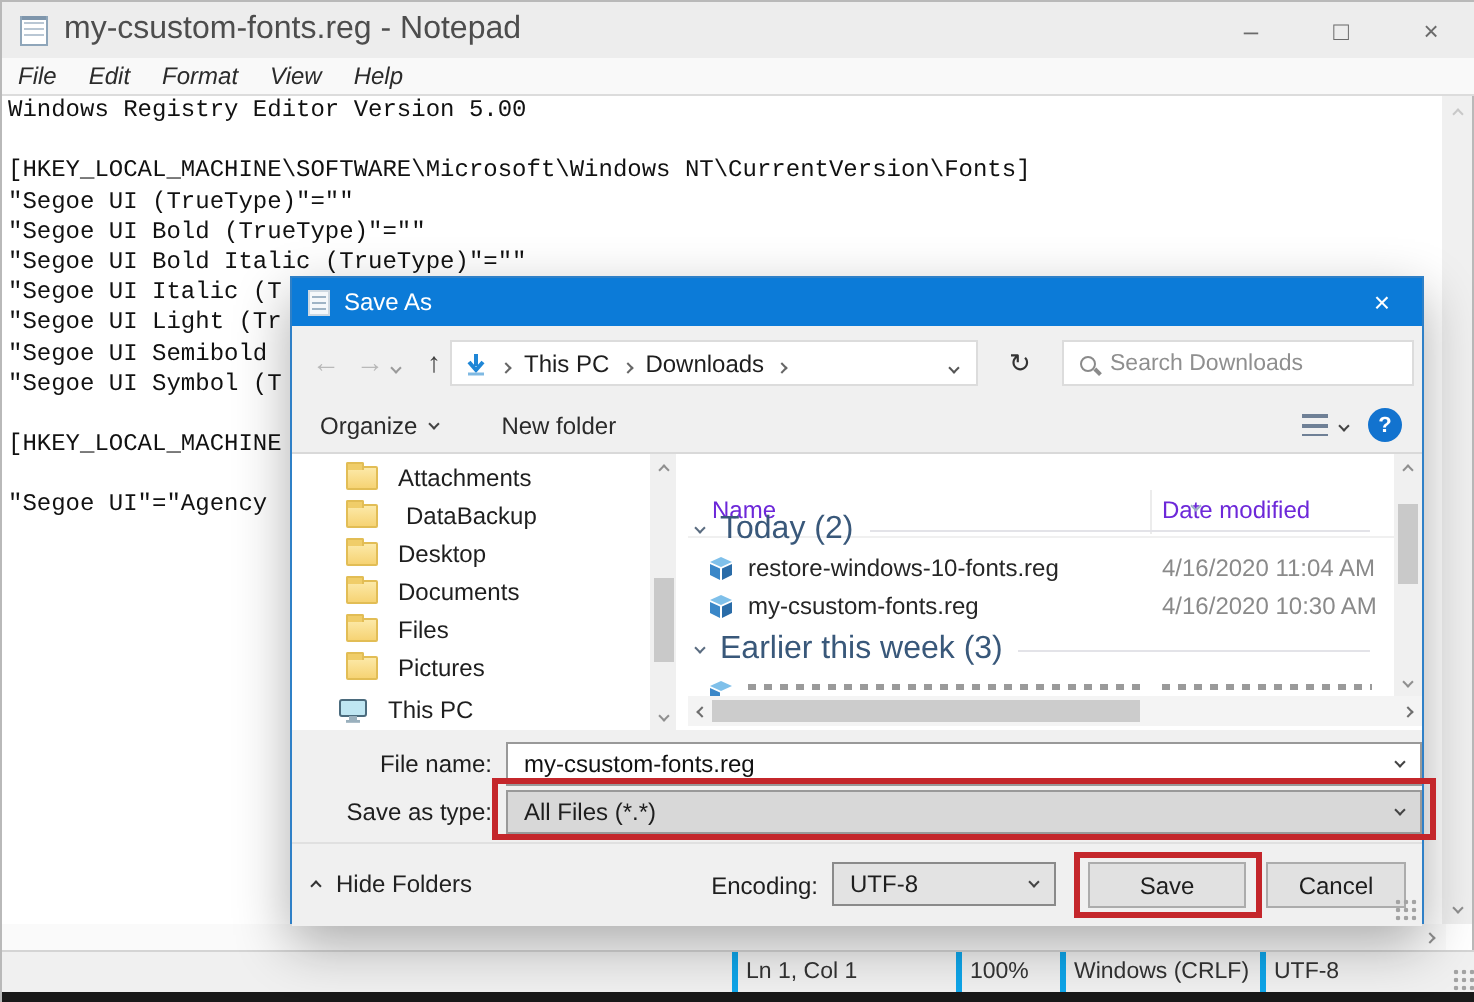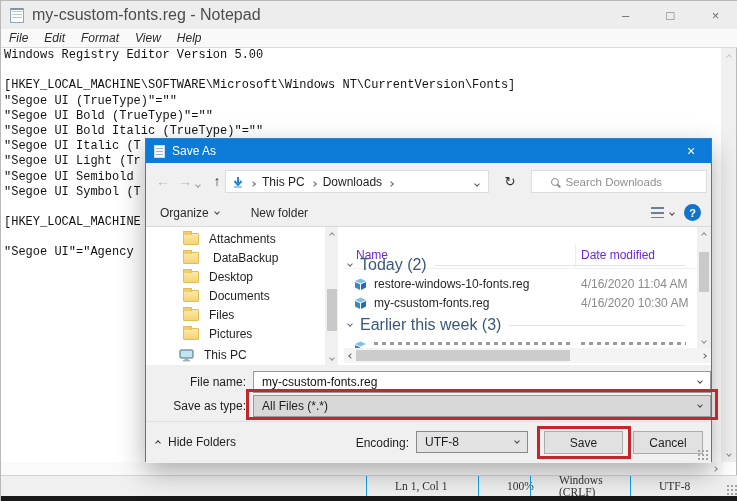--- a/index.html
+++ b/index.html
@@ -21,21 +21,21 @@
   .np-caption-btns { margin-left:auto; display:flex; height:28px; }
   .np-cbtn { width:45px; height:28px; display:flex; align-items:center; justify-content:center; font-size:13px; color:#6b6b6b; }
   .np-menubar { position:absolute; left:0; top:28px; width:737px; height:19px; background:#f9f9f9; display:flex; align-items:center; gap:0; border-bottom:1px solid #dcdcdc; }
   .np-menu-item { font-size:12px; color:#2b2b2b; padding:0 8px;font-style:italic; }
   .np-editor { position:absolute; left:0; top:47px; width:722px; height:414px; background:#fff; overflow:hidden; }
   .ed-line { white-space:pre; height:15.2px; line-height:15.2px; font-family:"Liberation Mono","DejaVu Sans Mono",monospace; font-size:12px; color:#111; padding-left:3px; }
   .np-vscroll { position:absolute; right:0; top:47px; width:15px; height:414px; background:#f0f0f0; }
   .np-hstrip { position:absolute; left:0; top:461px; width:722px; height:13px; background:#fafafa; }
   .np-statusbar { position:absolute; left:0; top:474px; width:737px; height:21px; background:#f0f0f0; border-top:1px solid #d4d4d4; display:flex; align-items:center; font-size:11.5px; color:#333; }
   .sb-fill { flex:1; }
-  .sb-cell { height:100%; display:flex; align-items:center; padding-left:28px; border-left:1px solid #0ea5e9;font-family:Liberation Serif, serif; }
+  .sb-cell { height:100%; display:flex; align-items:center; padding-left:4px; border-left:3px solid #0ea5e9; }
   .np-bottomedge { position:absolute; left:0; top:495px; width:737px; height:6px; background:#191919; }
 
   
   .chv { display:inline-block; width:5px; height:5px; border-right:1.4px solid currentColor; border-bottom:1.4px solid currentColor; }
   .chv.down  { transform:rotate(45deg); }
   .chv.right { transform:rotate(-45deg); }
   .chv.up    { transform:rotate(-135deg); }
   .chv.left  { transform:rotate(135deg); }
   .chv.sm { width:4px; height:4px; border-width:1.2px; }
 
@@ -51,37 +51,37 @@
 
   .dlg-nav { position:absolute; left:0; top:24px; right:0; height:36px; background:#f0f0f0; display:flex; align-items:center; }
   .nav-btn { font-size:14px; width:22px; text-align:center; }
   .nav-back,.nav-fwd { color:#b9b9b9; }
   .nav-chev { color:#9a9a9a; margin:2px 2px 0 0; }
   .nav-up { color:#3d3d3d; margin-left:4px; }
   .addressbar { position:absolute; left:79px; top:7px; width:264px; height:23px; background:#fff; border:1px solid #dcdcdc; display:flex; align-items:center; font-size:12px; color:#1e1e1e; }
   .crumb-sep { color:#666; margin:0 7px; }
   .addr-ddchev { margin-left:auto; margin-right:9px; color:#555; }
   .refresh-btn { position:absolute; left:352px; top:7px; width:24px; height:23px; display:flex; align-items:center; justify-content:center; font-size:13px; color:#333; }
-  .searchbox { position:absolute; left:385px; top:7px; width:176px; height:23px; background:#fff; border:1px solid #dcdcdc; display:flex; align-items:center; padding-left:8px; gap:7px;justify-content:center; }
+  .searchbox { position:absolute; left:385px; top:7px; width:176px; height:23px; background:#fff; border:1px solid #dcdcdc; display:flex; align-items:center; padding-left:8px; gap:7px; }
   .mag { width:8px; height:8px; border:1.4px solid #8a8a8a; border-radius:50%; position:relative; flex:0 0 auto; }
   .mag::after { content:""; position:absolute; width:4px; height:1.5px; background:#8a8a8a; transform:rotate(45deg); right:-3.5px; bottom:-1.5px; }
   .searchbox input { border:none; outline:none; width:130px; font-size:11.5px; color:#333; font-family:inherit; background:transparent; }
   .searchbox input::placeholder { color:#8f8f8f; }
 
   .dlg-toolbar { position:absolute; left:0; top:60px; right:0; height:28px; background:#f0f0f0; border-bottom:1px solid #d9d9d9; display:flex; align-items:center; font-size:12px; color:#2b2b2b; }
   .organize { margin-left:14px; display:flex; align-items:center; gap:6px; }
   .organize .chv { margin-top:-2px; color:#444; }
   .newfolder { margin-left:32px; }
   .tb-right { margin-left:auto; display:flex; align-items:center; gap:10px; margin-right:10px; }
   .viewicon { width:13px; height:11px; background:repeating-linear-gradient(#6f8096 0 2px, transparent 2px 5px); }
   .viewdd { color:#444; margin-left:2px; }
   .helpbtn { width:17px; height:17px; border-radius:50%; background:var(--help-blue,#1273cf); color:#fff; font-weight:bold; font-size:11px; display:flex; align-items:center; justify-content:center; }
 
   .dlg-main { position:absolute; left:0; top:88px; right:0; height:138px; background:#fff; }
-  .sidebar { position:absolute; left:15px; top:0; width:179px; height:138px; overflow:hidden; }
+  .sidebar { position:absolute; left:5px; top:0; width:179px; height:138px; overflow:hidden; }
   .side-item { position:absolute; left:0; width:179px; height:18px; display:flex; align-items:center; gap:10px; padding-left:22px; font-size:12px; color:#1e1e1e; }
   .folder { width:16px; height:12px; background:linear-gradient(#fce9a8,#f6d374); border:1px solid #e2bd55; border-radius:1px; position:relative; flex:0 0 auto; }
   .folder::before { content:""; position:absolute; top:-3px; left:-1px; width:7px; height:3px; background:#f0cd69; border:1px solid #e2bd55; border-bottom:none; border-radius:1px 1px 0 0; }
   .side-scroll { position:absolute; left:179px; top:0; width:13px; height:138px; background:#f0f0f0; }
   .side-scroll .thumb { position:absolute; left:1.5px; width:10px; top:62px; height:42px; background:#c9c9c9; }
   .scroll-arrow { position:absolute; left:0; width:13px; height:13px; display:flex; align-items:center; justify-content:center; color:#8f8f8f; }
 
   .flist { position:absolute; left:198px; top:0; width:367px; height:138px; }
   .fl-header { position:absolute; left:0; top:16px; width:353px; height:26px; border-bottom:1px solid #f0f0f0; font-size:12px; color:#6d28d9; }
   .fl-col-name { position:absolute; left:12px; top:5px; }

